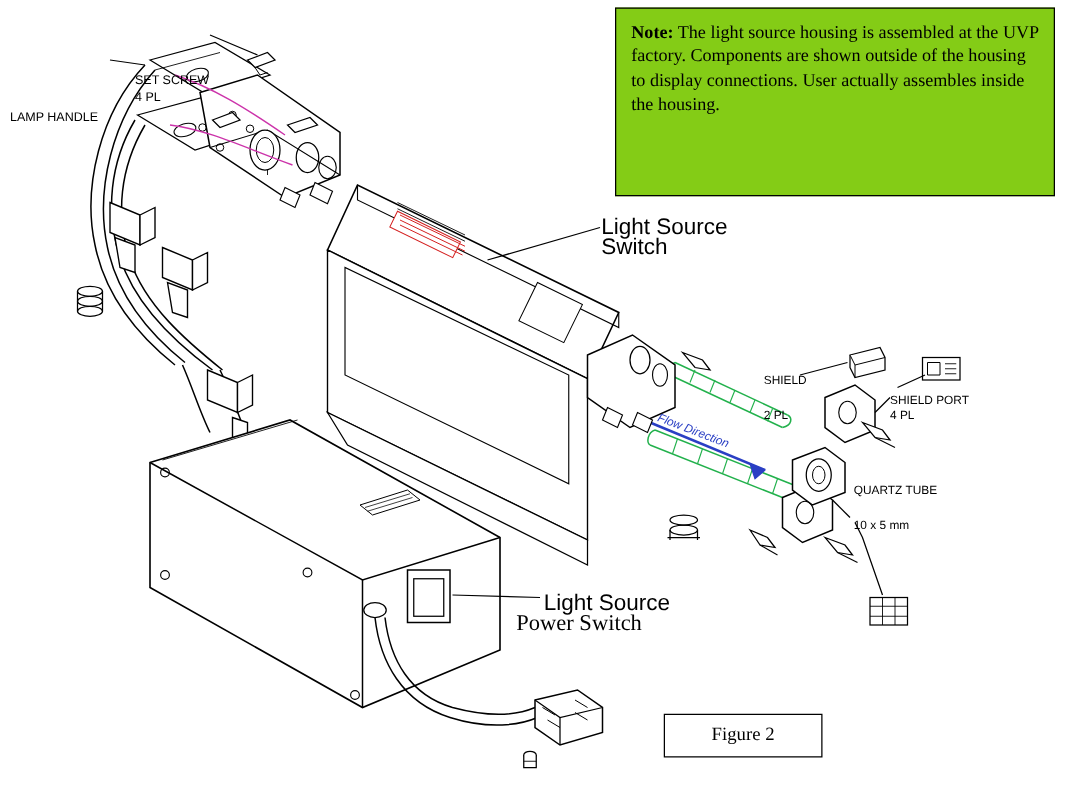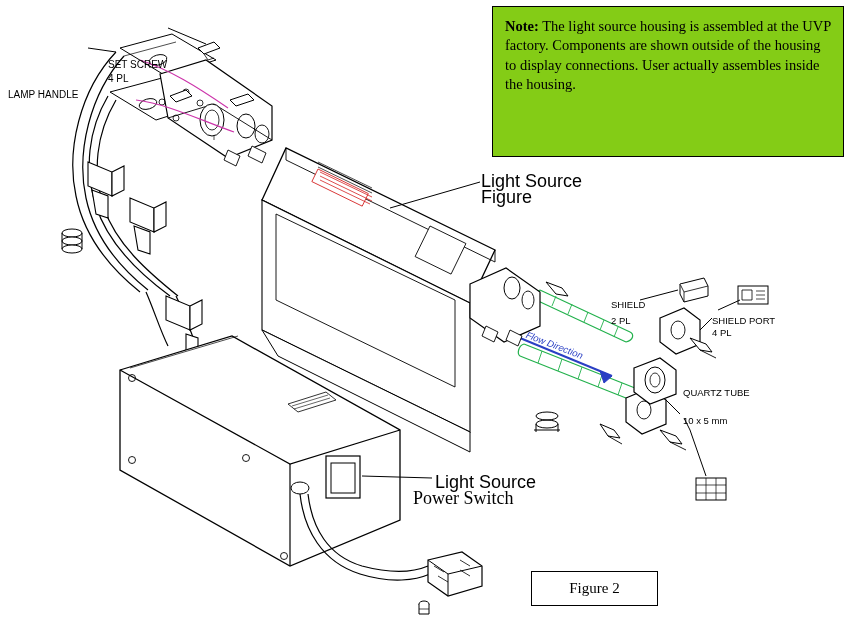--- a/index.html
+++ b/index.html
@@ -301,24 +301,24 @@
       <path d="M432,478 L362,476"></path>
     </g>
   </svg>
 
   <div class="label cap-mid" style="left:8px; top:48px;">LAMP HANDLE</div>
 
   <div class="label cap-mid" style="left:108px; top:18px;">SET SCREW</div>
   <div class="label cap-mid" style="left:108px; top:32px;">4 PL</div>
 
   <div class="label cap-label" style="left:481px; top:171px;">Light Source</div>
-  <div class="label cap-label" style="left:481px; top:187px;">Figure</div>
+  <div class="label cap-label" style="left:481px; top:187px;">Switch</div>
 
   <div class="label cap-small" style="left:611px; top:300px;">SHIELD</div>
-  <div class="label cap-small" style="left:611px; top:316px;text-align:center;">2 PL</div>
+  <div class="label cap-small" style="left:611px; top:328px;text-align:center;">2 PL</div>
 
   <div class="label cap-small" style="left:712px; top:316px;">SHIELD PORT</div>
   <div class="label cap-small" style="left:712px; top:328px;">4 PL</div>
 
   <div class="label cap-small" style="left:683px; top:388px;">QUARTZ TUBE</div>
   <div class="label cap-small" style="left:683px; top:416px;">10 x 5 mm</div>
 
   <div class="label cap-flow" style="left:528px; top:330px; transform:rotate(21deg); transform-origin:left top;">Flow Direction</div>
 
   <div class="label cap-label" style="left:435px; top:472px;">Light Source</div>

